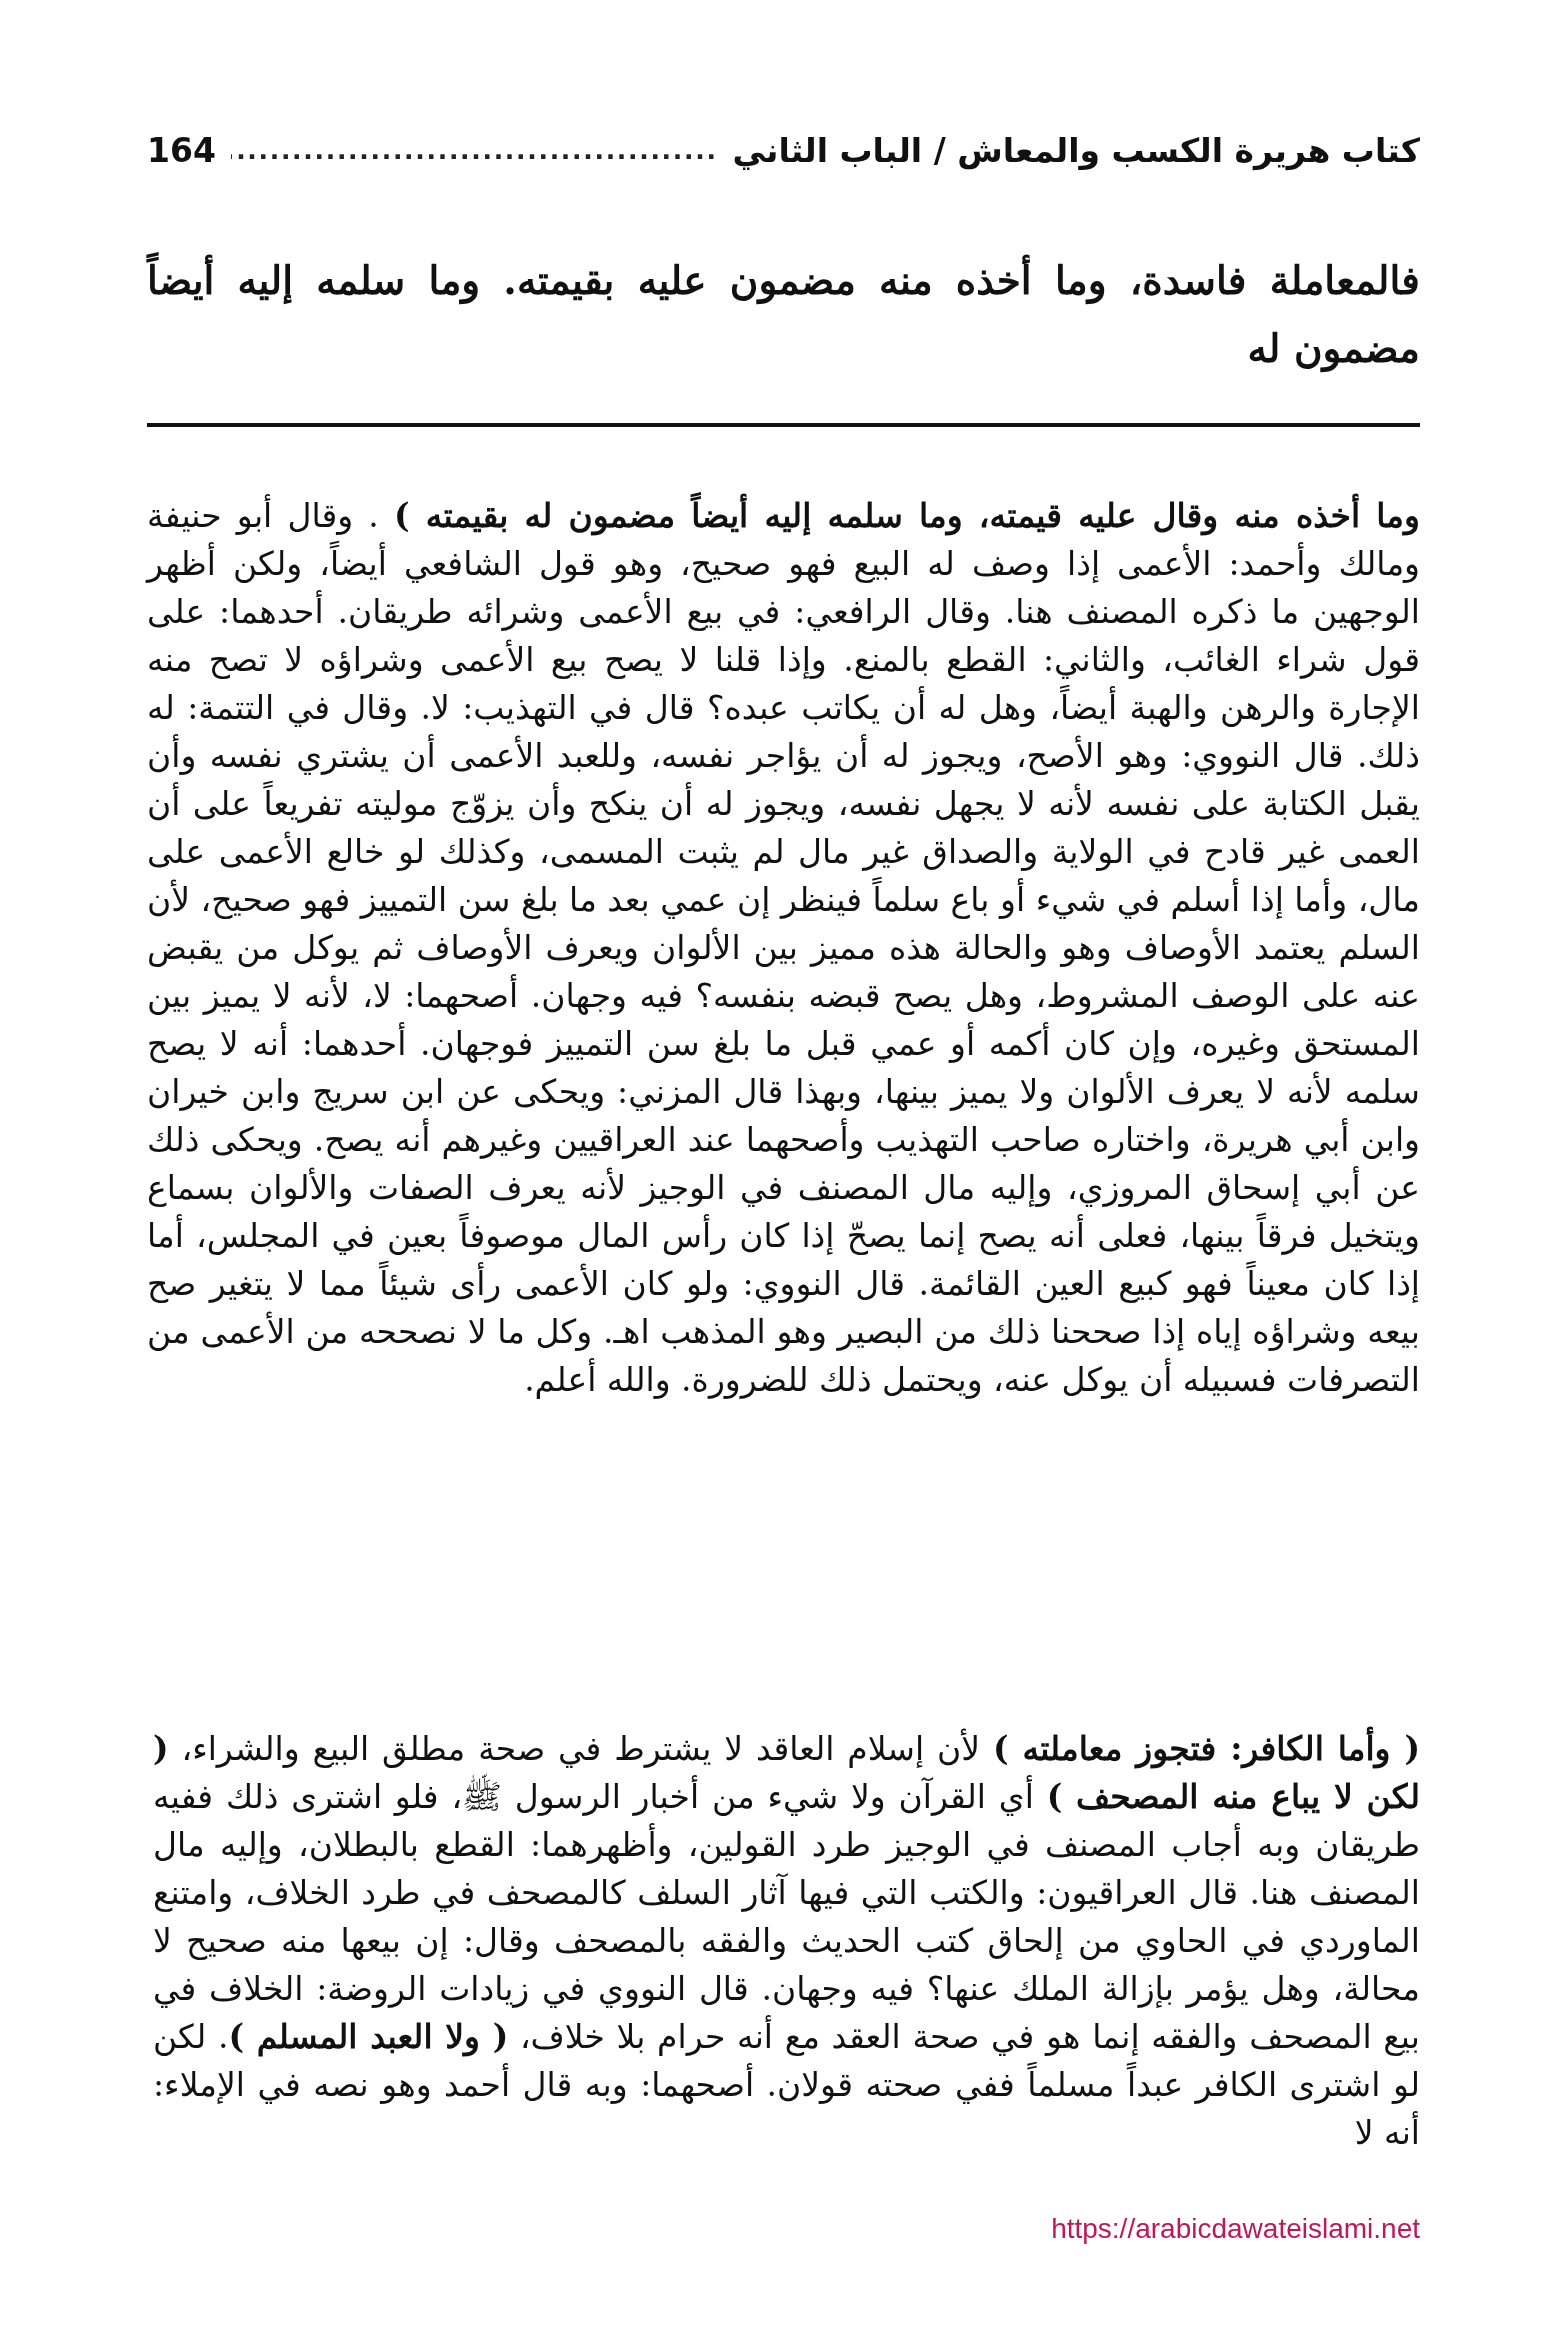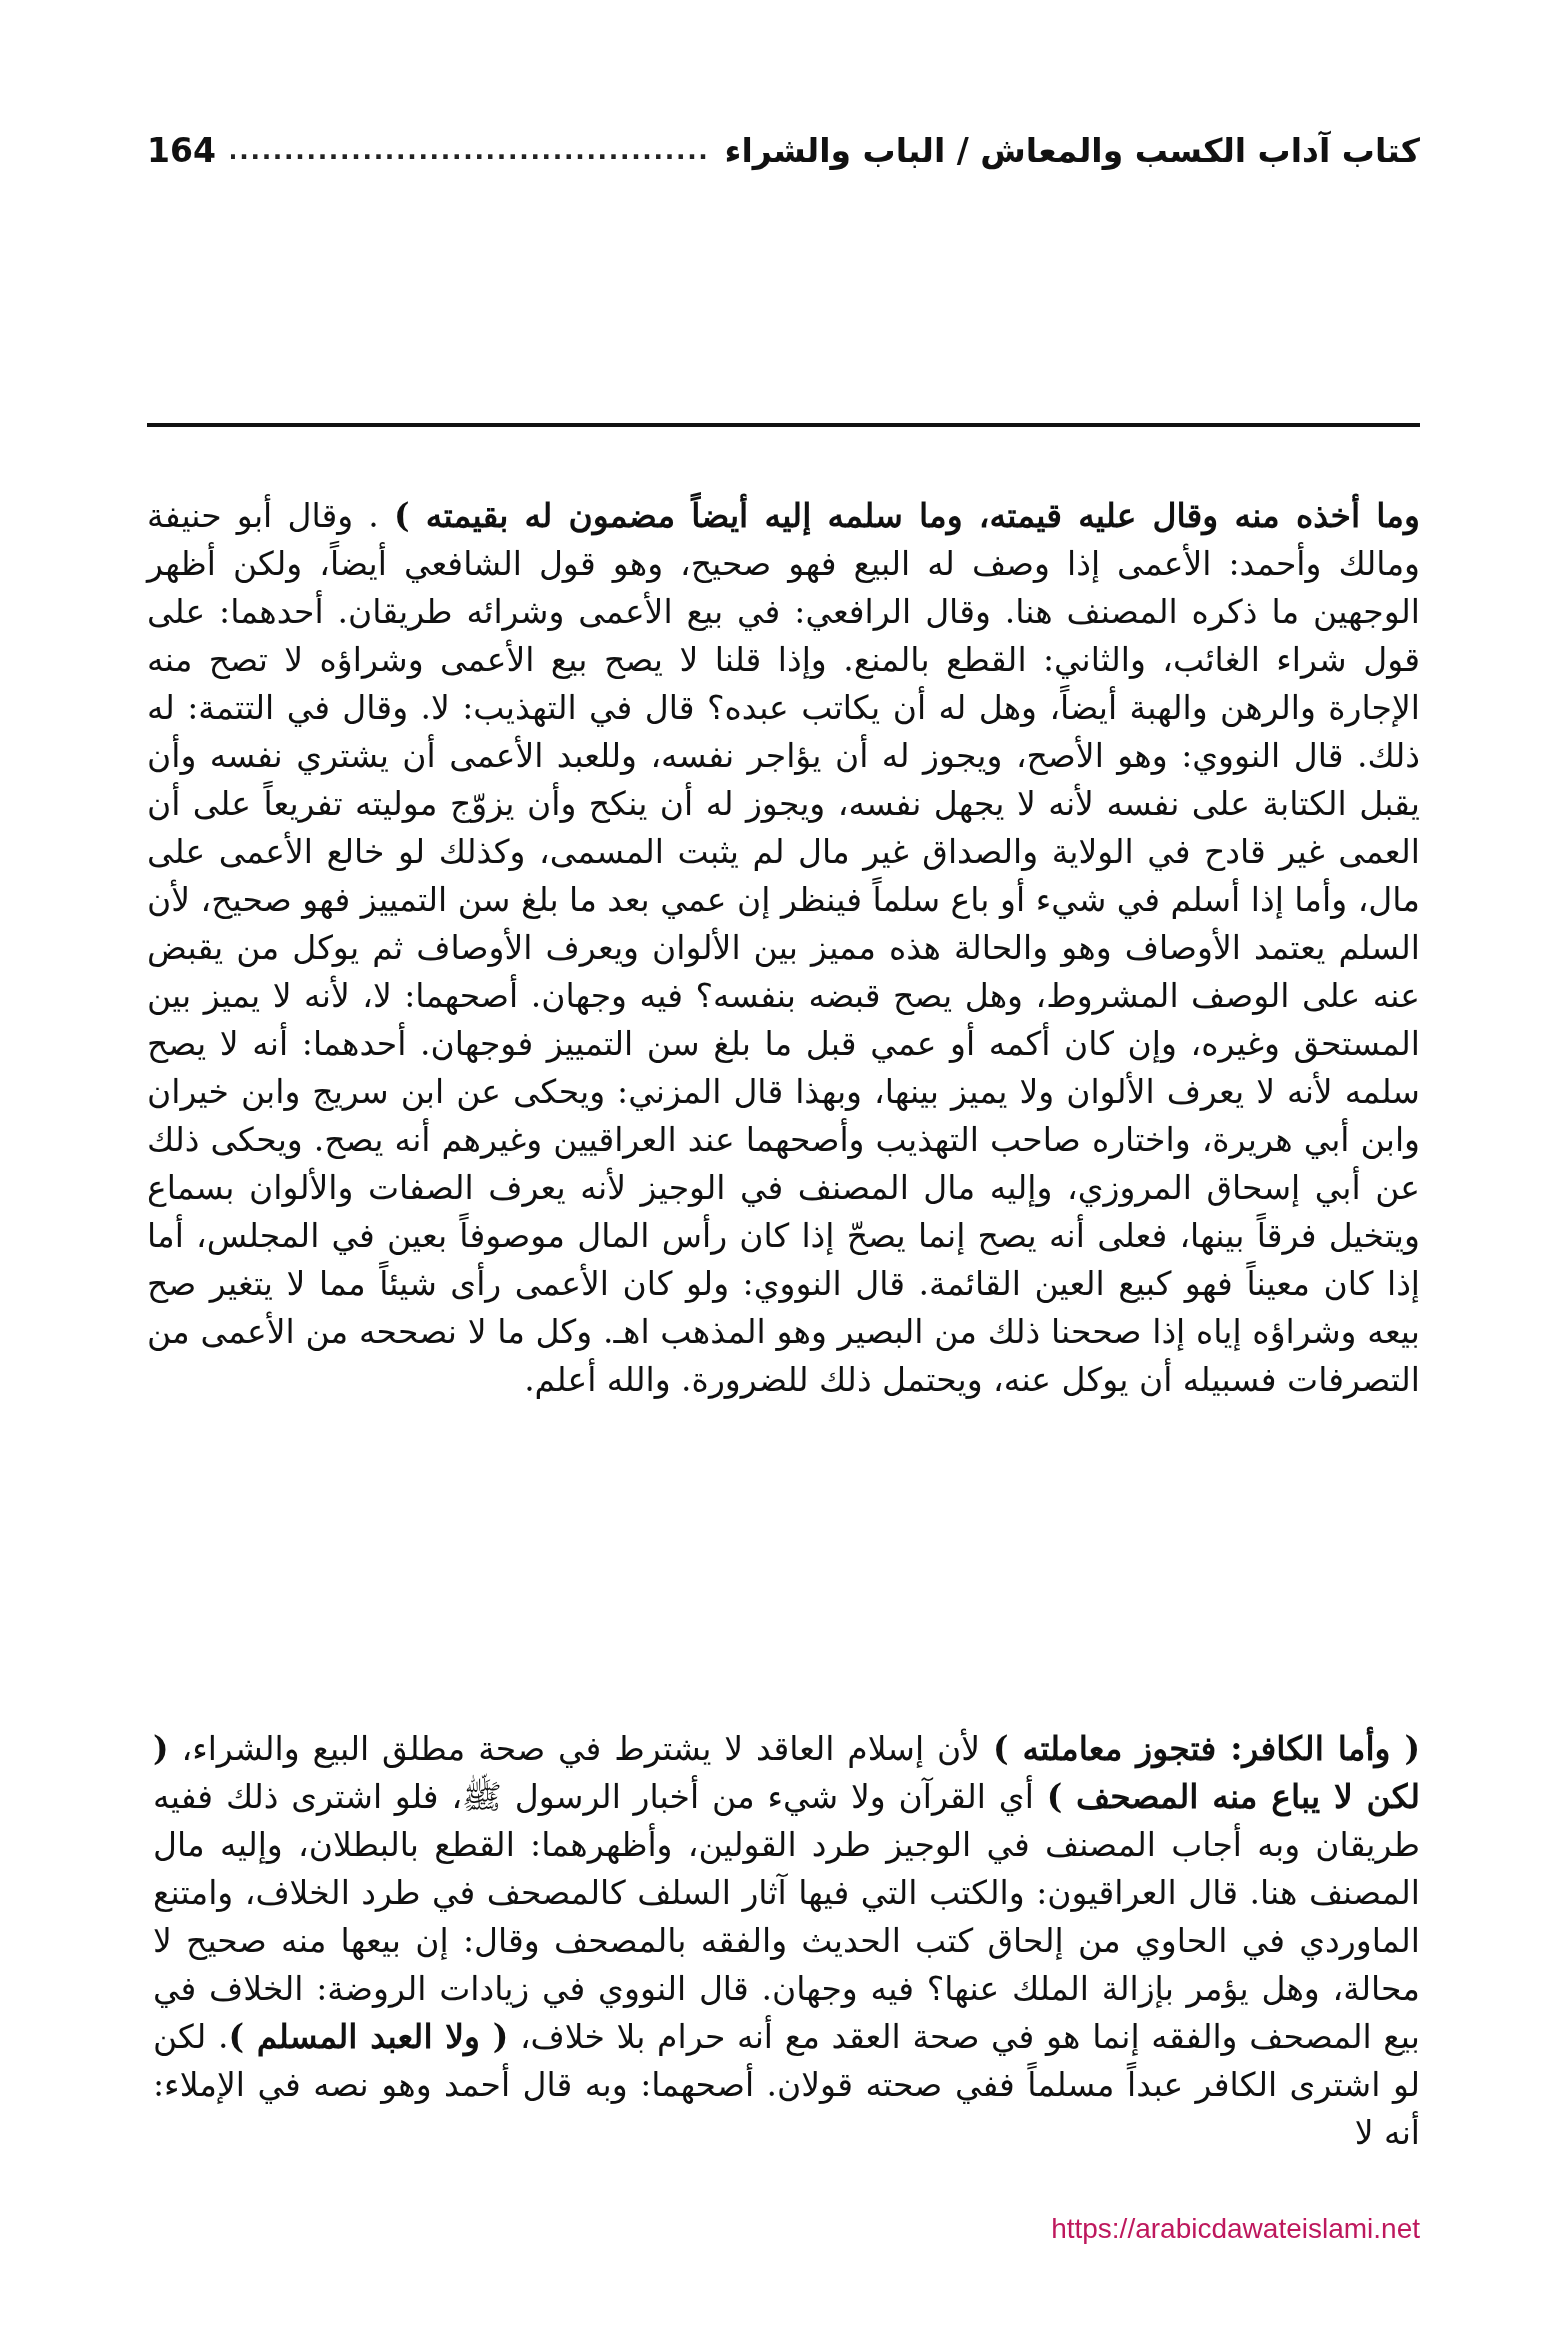--- a/index.html
+++ b/index.html
@@ -42,26 +42,27 @@
       font-family: "Liberation Sans", sans-serif; font-size: 28px;
       color: #be185d; direction: ltr;
     }
   </style>
 </head>
 <body>
 
 <div class="page">
 
   <div class="header">
-    <span class="title">كتاب آداب الكسب والمعاش / الباب والشراء</span>
+    <span class="title">كتاب هريرة الكسب والمعاش / الباب الثاني</span>
     <span class="dots">....................................................</span>
     <span class="pagenum">164</span>
   </div>
 
   <div class="block matn">
+    <p>فالمعاملة فاسدة، وما أخذه منه مضمون عليه بقيمته. وما سلمه إليه أيضاً مضمون له</p>
   </div>
 
   <div class="sep"></div>
 
   <div class="block sharh sharh1">
     <p>
       <span class="bold">وما أخذه منه وقال عليه قيمته، وما سلمه إليه أيضاً مضمون له بقيمته )</span>
       <span>. وقال أبو حنيفة ومالك وأحمد: الأعمى إذا وصف له البيع فهو صحيح، وهو قول الشافعي أيضاً، ولكن أظهر الوجهين ما ذكره المصنف هنا. وقال الرافعي: في بيع الأعمى وشرائه طريقان. أحدهما: على قول شراء الغائب، والثاني: القطع بالمنع. وإذا قلنا لا يصح بيع الأعمى وشراؤه لا تصح منه الإجارة والرهن والهبة أيضاً، وهل له أن يكاتب عبده؟ قال في التهذيب: لا. وقال في التتمة: له ذلك. قال النووي: وهو الأصح، ويجوز له أن يؤاجر نفسه، وللعبد الأعمى أن يشتري نفسه وأن يقبل الكتابة على نفسه لأنه لا يجهل نفسه، ويجوز له أن ينكح وأن يزوّج موليته تفريعاً على أن العمى غير قادح في الولاية والصداق غير مال لم يثبت المسمى، وكذلك لو خالع الأعمى على مال، وأما إذا أسلم في شيء أو باع سلماً فينظر إن عمي بعد ما بلغ سن التمييز فهو صحيح، لأن السلم يعتمد الأوصاف وهو والحالة هذه مميز بين الألوان ويعرف الأوصاف ثم يوكل من يقبض عنه على الوصف المشروط، وهل يصح قبضه بنفسه؟ فيه وجهان. أصحهما: لا، لأنه لا يميز بين المستحق وغيره، وإن كان أكمه أو عمي قبل ما بلغ سن التمييز فوجهان. أحدهما: أنه لا يصح سلمه لأنه لا يعرف الألوان ولا يميز بينها، وبهذا قال المزني: ويحكى عن ابن سريج وابن خيران وابن أبي هريرة، واختاره صاحب التهذيب وأصحهما عند العراقيين وغيرهم أنه يصح. ويحكى ذلك عن أبي إسحاق المروزي، وإليه مال المصنف في الوجيز لأنه يعرف الصفات والألوان بسماع ويتخيل فرقاً بينها، فعلى أنه يصح إنما يصحّ إذا كان رأس المال موصوفاً بعين في المجلس، أما إذا كان معيناً فهو كبيع العين القائمة. قال النووي: ولو كان الأعمى رأى شيئاً مما لا يتغير صح بيعه وشراؤه إياه إذا صححنا ذلك من البصير وهو المذهب اهـ. وكل ما لا نصححه من الأعمى من التصرفات فسبيله أن يوكل عنه، ويحتمل ذلك للضرورة. والله أعلم.</span>
     </p>
   </div>

